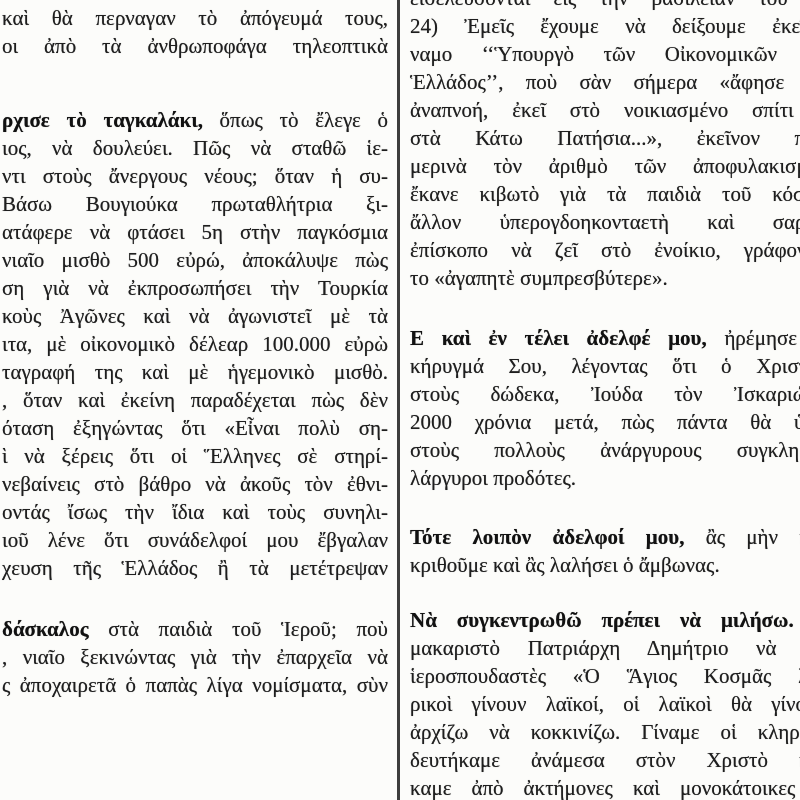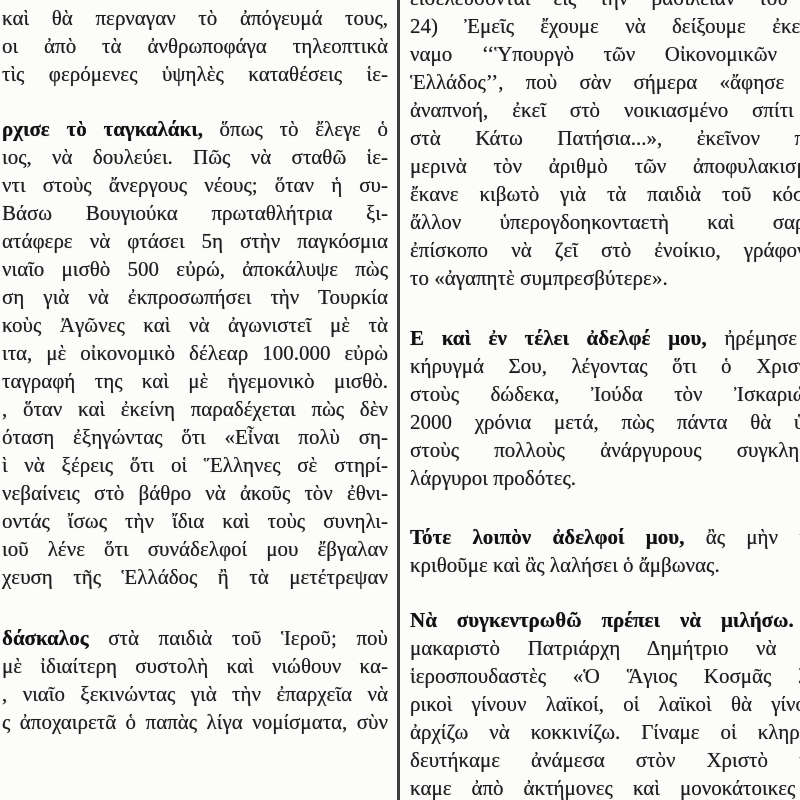--- a/index.html
+++ b/index.html
@@ -27,35 +27,34 @@
     background: #3d3d3d;
   }
   .line {
     text-align: justify;
     text-align-last: justify;
     white-space: nowrap;
   }
   .line.end { text-align-last: left; }
   .line b { font-weight: 700; color: #111; }
   
-  #left-col  .para:nth-child(2) { margin-top: 27px; }
+  #left-col  .para:nth-child(2) { margin-top: 46px; }
   #left-col  .para:nth-child(3) { margin-top: 33px; }
   #right-col .para:nth-child(2) { margin-top: 32px; }
   #right-col .para:nth-child(3) { margin-top: 31px; }
   #right-col .para:nth-child(4) { margin-top: 27px; }
 </style>
 </head>
 <body>
 
 <div class="page" style="background: rgb(252, 252, 250); color: rgb(30, 30, 30);">
   <div id="left-col" class="col">
       <div class="para">
         <div class="line">καὶ θὰ περναγαν τὸ ἀπόγευμά τους,</div>
         <div class="line">οι ἀπὸ τὰ ἀνθρωποφάγα τηλεοπτικὰ</div>
-        <div class="line">τὶς φερόμενες ὑψηλὲς καταθέσεις ἱε-</div>
       </div>
       <div class="para">
         <div class="line"><b>ρχισε τὸ ταγκαλάκι,</b> ὅπως τὸ ἔλεγε ὁ</div>
         <div class="line">ιος, νὰ δουλεύει. Πῶς νὰ σταθῶ ἱε-</div>
         <div class="line">ντι στοὺς ἄνεργους νέους; ὅταν ἡ συ-</div>
         <div class="line">Βάσω Βουγιούκα πρωταθλήτρια ξι-</div>
         <div class="line">ατάφερε νὰ φτάσει 5η στὴν παγκόσμια</div>
         <div class="line">νιαῖο μισθὸ 500 εὐρώ, ἀποκάλυψε πὼς</div>
         <div class="line">ση γιὰ νὰ ἐκπροσωπήσει τὴν Τουρκία</div>
         <div class="line">κοὺς Ἀγῶνες καὶ νὰ ἀγωνιστεῖ μὲ τὰ</div>
@@ -64,21 +63,20 @@
         <div class="line">, ὅταν καὶ ἐκείνη παραδέχεται πὼς δὲν</div>
         <div class="line">όταση ἐξηγώντας ὅτι «Εἶναι πολὺ ση-</div>
         <div class="line">ὶ νὰ ξέρεις ὅτι οἱ Ἕλληνες σὲ στηρί-</div>
         <div class="line">νεβαίνεις στὸ βάθρο νὰ ἀκοῦς τὸν ἐθνι-</div>
         <div class="line">οντάς ἴσως τὴν ἴδια καὶ τοὺς συνηλι-</div>
         <div class="line">ιοῦ λένε ὅτι συνάδελφοί μου ἔβγαλαν</div>
         <div class="line">χευση τῆς Ἑλλάδος ἢ τὰ μετέτρεψαν</div>
       </div>
       <div class="para">
         <div class="line"><b>δάσκαλος</b> στὰ παιδιὰ τοῦ Ἱεροῦ; ποὺ</div>
-        <div class="line">μὲ ἰδιαίτερη συστολὴ καὶ νιώθουν κα-</div>
         <div class="line">, νιαῖο ξεκινώντας γιὰ τὴν ἐπαρχεῖα νὰ</div>
         <div class="line">ς ἀποχαιρετᾶ ὁ παπὰς λίγα νομίσματα, σὺν</div>
       </div>
     </div>
   <div id="divider" style="background: rgb(61, 61, 61);"></div>
   <div id="right-col" class="col">
       <div class="para">
         <div class="line">εἰσελεύσονται εἰς τὴν βασιλείαν τοῦ Θ</div>
         <div class="line">24)  Ἐμεῖς ἔχουμε νὰ δείξουμε ἐκεῖνο</div>
         <div class="line">ναμο  ‘‘Ὑπουργὸ τῶν Οἰκονομικῶν τη</div>

